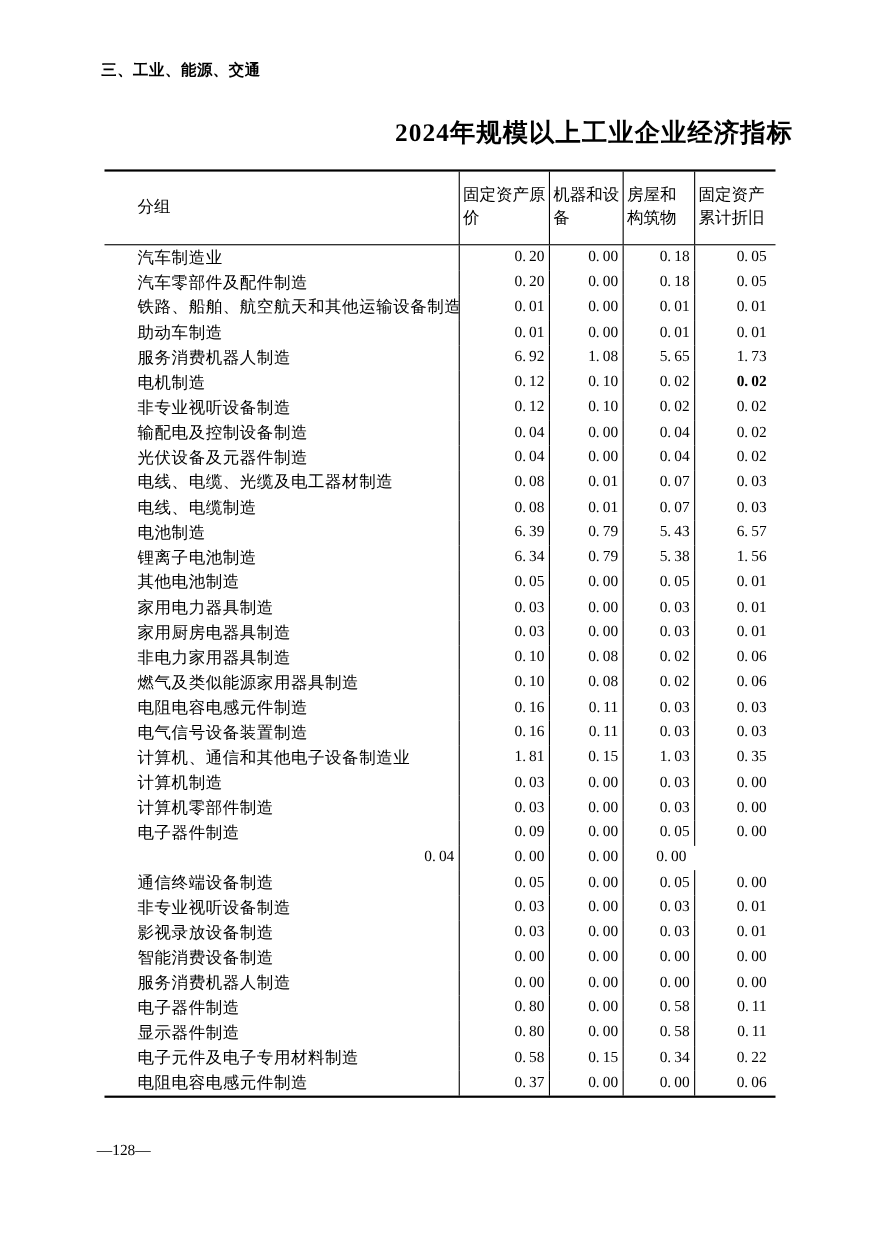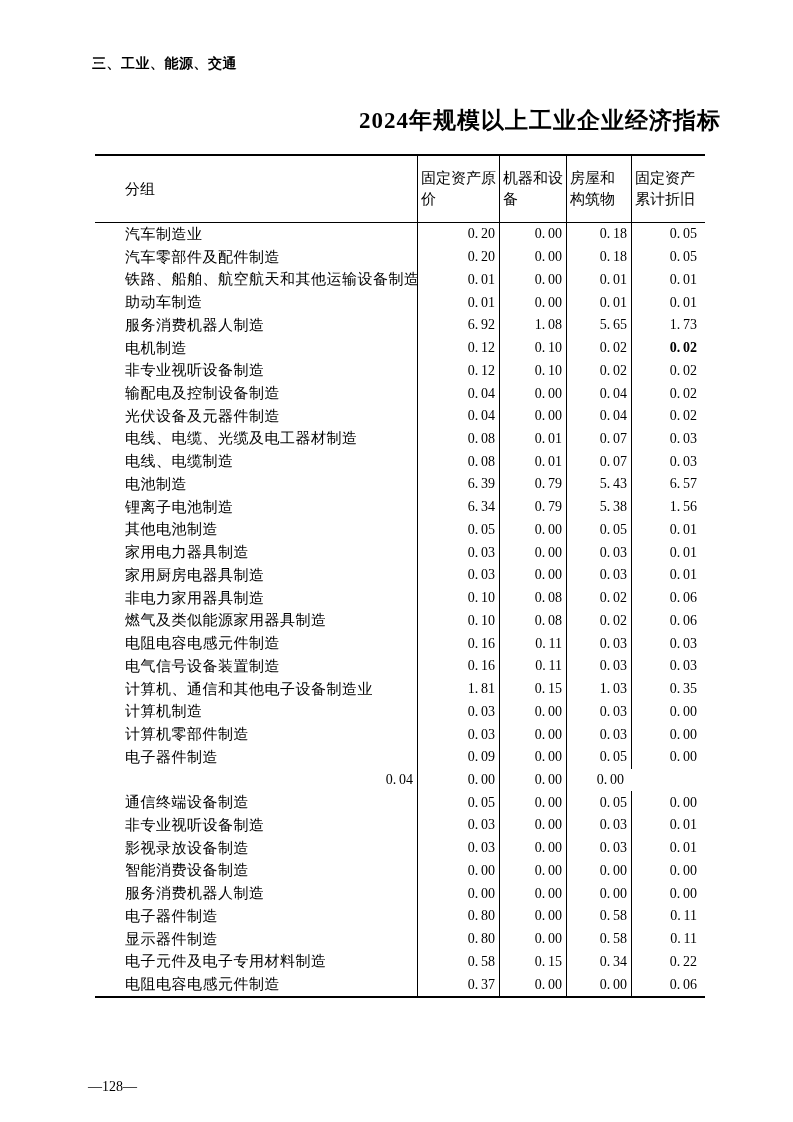--- a/index.html
+++ b/index.html
@@ -92,21 +92,20 @@
     font-size: 14px;
   }
   .td.num:last-child { padding-right: 8px; }
   .td.bold { font-weight: bold; }
   .page-number {
     position: absolute;
     left: 88px;
     top: 1039px;
     font-size: 14px;
     white-space: nowrap;
-    margin-top: 40px;
   }
 </style>
 </head>
 <body>
 
 <div class="section-header">三、工业、能源、交通</div>
 
 <div class="doc-title">2024年规模以上工业企业经济指标</div>
 
 <div class="data-table">

